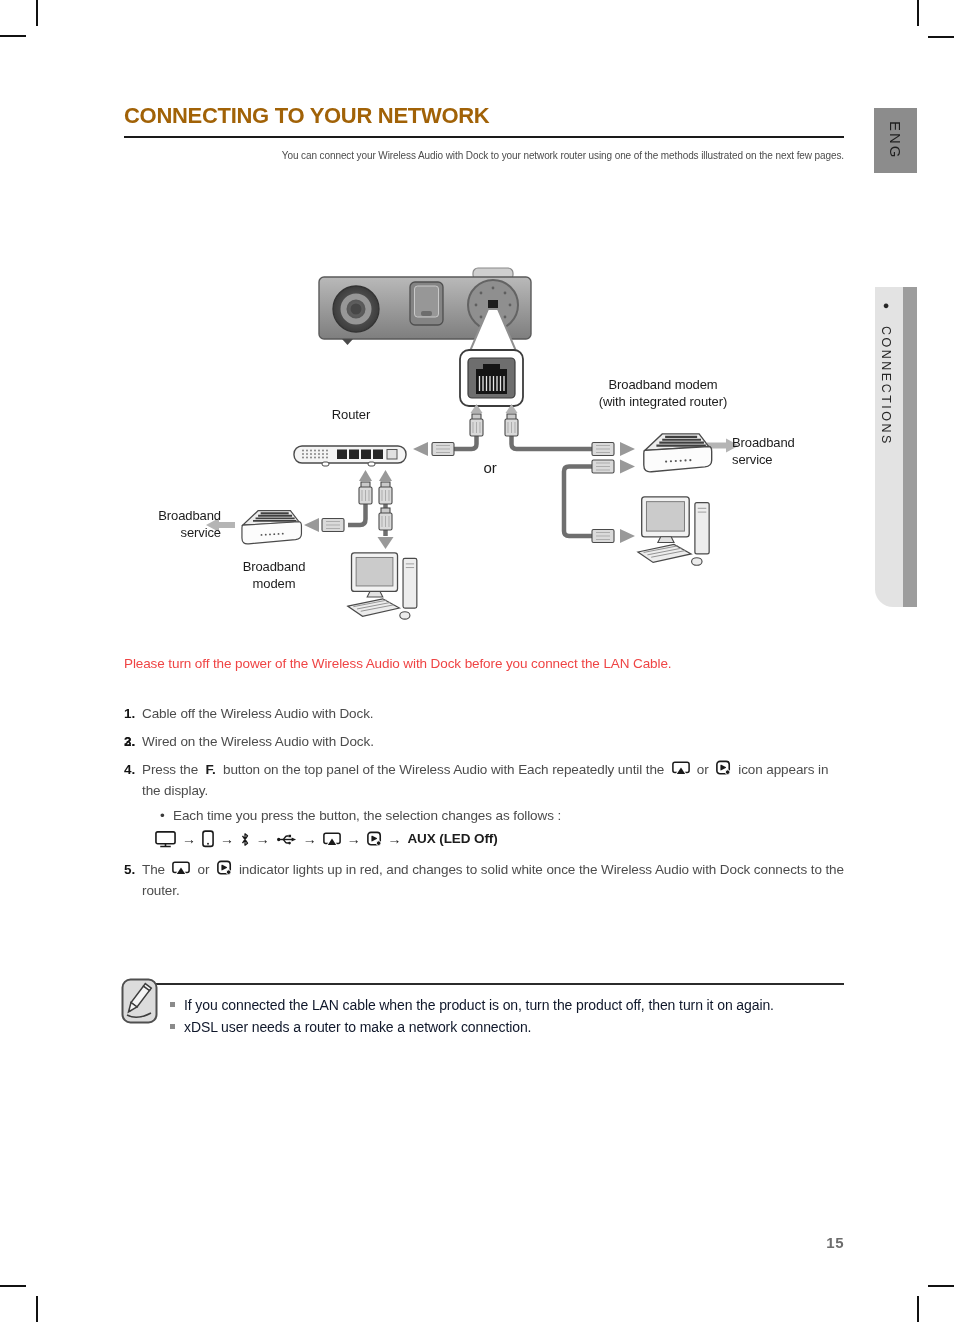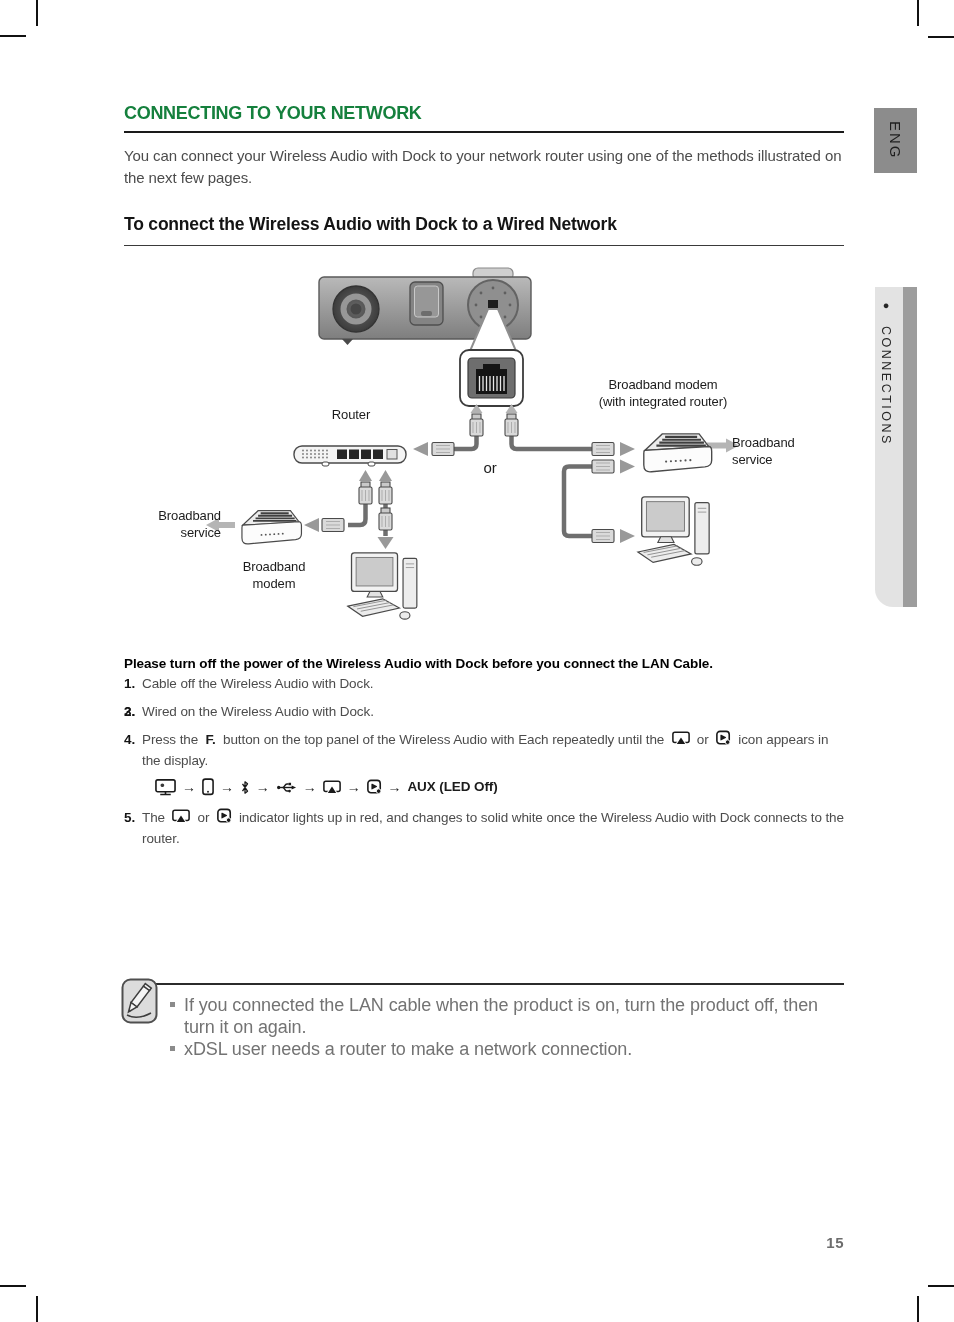--- a/index.html
+++ b/index.html
@@ -18,55 +18,55 @@
   .conn-tab { position:absolute; left:875px; top:287px; width:42px; height:320px; }
   .conn-light { position:absolute; left:0; top:0; width:28px; height:100%;
     background:#e3e3e3; border-bottom-left-radius:18px; }
   .conn-strip { position:absolute; right:0; top:0; width:14px; height:100%; background:#9d9d9d; }
   .conn-label { position:absolute; left:4px; top:12px; writing-mode:vertical-rl;
     font-size:12.5px; letter-spacing:2.5px; color:#262626; }
   .conn-label .dot { font-size:11px; }
   .conn-label .txt { margin-top:7px; }
 
   
-  h1.title { position:absolute; left:124px; top:103px; width:720px; font-size:18px;
-    font-weight:bold; color:#15803d; letter-spacing:-0.3px; padding-bottom:7px;
+  h1.title { position:absolute; left:124px; top:103px; width:720px; font-size:22px;
+    font-weight:bold; color:#a16207; letter-spacing:-0.3px; padding-bottom:7px;
     border-bottom:2px solid #1a1a1a; }
   p.intro { position:absolute; left:124px; top:145px; width:720px;
-    font-size:15px; line-height:21.5px; color:#4c4c4c; }
+    font-size:10px; line-height:21.5px; color:#4c4c4c;text-align:right; }
   h2.sub { position:absolute; left:124px; top:214px; width:720px; font-size:17.5px;
     font-weight:bold; color:#141414; letter-spacing:-0.2px; padding-bottom:10px;
     border-bottom:1.5px solid #3a3a3a; }
 
   svg.diagram { position:absolute; left:124px; top:255px; }
   svg.diagram text { font-size:13px; fill:#1c1c1c; }
   svg.diagram text.or { font-size:15px; }
 
   .bodycopy { position:absolute; left:124px; top:654px; width:724px; font-size:13.5px; }
-  .warning { font-weight:bold; color:#000000; line-height:19px; }
+  .warning { font-weight:normal; color:#ef4444; line-height:19px; margin-bottom:30px; }
   .step { position:relative; padding-left:18px; line-height:21px; margin-bottom:7px; color:#4c4c4c; }
   .step .num { position:absolute; left:0; top:0; font-weight:bold; color:#141414; }
   .chunk { margin-right:0.27em; }
   .chunk:last-child { margin-right:0; }
   .bold { font-weight:bold; color:#1c1c1c; }
   .substep { position:relative; padding-left:13px; line-height:20px; margin:5px 0 2px 18px; color:#4c4c4c; }
   .substep .marker { position:absolute; left:0; top:0; color:#3a3a3a; }
   .seq { margin-left:31px; line-height:22px; display:flex; align-items:center; }
   .seq .seq-arrow { font-weight:bold; color:#1c1c1c; margin:0 6px; font-size:14px; }
   .seq .icn { display:inline-flex; align-items:center; }
   .icn-inline { display:inline-block; vertical-align:-2px; margin-right:0.27em; }
   .seq .aux { font-weight:bold; color:#1c1c1c; }
   .step5 { margin-top:9px; }
 
   
   .note { position:absolute; left:124px; top:966px; width:722px; }
   .note-rule { position:absolute; left:14px; top:17px; width:706px; height:1.5px; background:#2b2b2b; }
   .note-icon { position:absolute; left:-3px; top:12px; }
   .note-items { padding:28px 0 0 46px; }
-  .note-item { position:relative; padding-left:14px; font-size:18px; line-height:22px; color:#737373; }
+  .note-item { position:relative; padding-left:14px; font-size:14px; line-height:22px; color:#0f172a; }
   .note-item .sq { position:absolute; left:0; top:8px; width:5px; height:5px; background:#8b8b8b; }
 
   .pagenum { position:absolute; left:784px; top:1234px; width:60px; text-align:right;
     font-size:15px; font-weight:bold; color:#6d6d6d; letter-spacing:0.5px; }
 </style>
 </head>
 <body>
 
 <div class="page">
 
@@ -86,21 +86,20 @@
     <div class="conn-light"></div>
     <div class="conn-strip"></div>
     <div class="conn-label">
       <span class="dot">●</span>
       <span class="txt">CONNECTIONS</span>
     </div>
   </div>
 
   <h1 class="title">CONNECTING TO YOUR NETWORK</h1>
   <p class="intro">You can connect your Wireless Audio with Dock to your network router using one of the methods illustrated on the next few pages.</p>
-  <h2 class="sub">To connect the Wireless Audio with Dock to a Wired Network</h2>
 
   <svg class="diagram" width="722" height="380" viewBox="0 0 722 380">
     <defs>
       <linearGradient id="gBody" x1="0" y1="0" x2="0" y2="1">
         <stop offset="0" stop-color="#b9b9b9"></stop>
           <stop offset="1" stop-color="#7e7e7e"></stop>
       </linearGradient>
       <radialGradient id="gSpk">
           <stop offset="0" stop-color="#6a6a6a"></stop>
           <stop offset="1" stop-color="#3c3c3c"></stop>
@@ -285,20 +284,21 @@
       <span class="chunk">or</span>
       <svg class="icn-inline" width="15" height="16" viewBox="0 0 17 17">
         <rect x="1" y="1" width="14" height="14" rx="3.5" fill="none" stroke="#1a1a1a" stroke-width="1.8"></rect>
         <path d="M5,5.4 Q5,4.3 6,4.9 L11,7.4 Q12,7.95 11,8.5 L6,11 Q5,11.6 5,10.5 Z" fill="#1a1a1a"></path>
         <circle cx="13.2" cy="13.2" r="2.6" fill="#1a1a1a" stroke="#ffffff" stroke-width="1.1"></circle>
       </svg>
       <span class="chunk">icon appears in the display.</span>
 
       <div class="substep">
         <span class="marker">•</span>
+        <span>Each time you press the button, the selection changes as follows :</span>
       </div>
       <div class="seq" style="margin-left:13px">
         <span class="icn">
           <svg width="21" height="18" viewBox="0 0 22 18">
             <rect x="1" y="1.5" width="20" height="12.5" rx="1.8" fill="none" stroke="#1a1a1a" stroke-width="1.7"></rect>
             <path d="M11,14 v2.4 M5.5,16.9 h11" stroke="#1a1a1a" stroke-width="1.7" fill="none"></path>
           </svg>
         </span>
         <span class="seq-arrow">→</span>
         <span class="icn">

